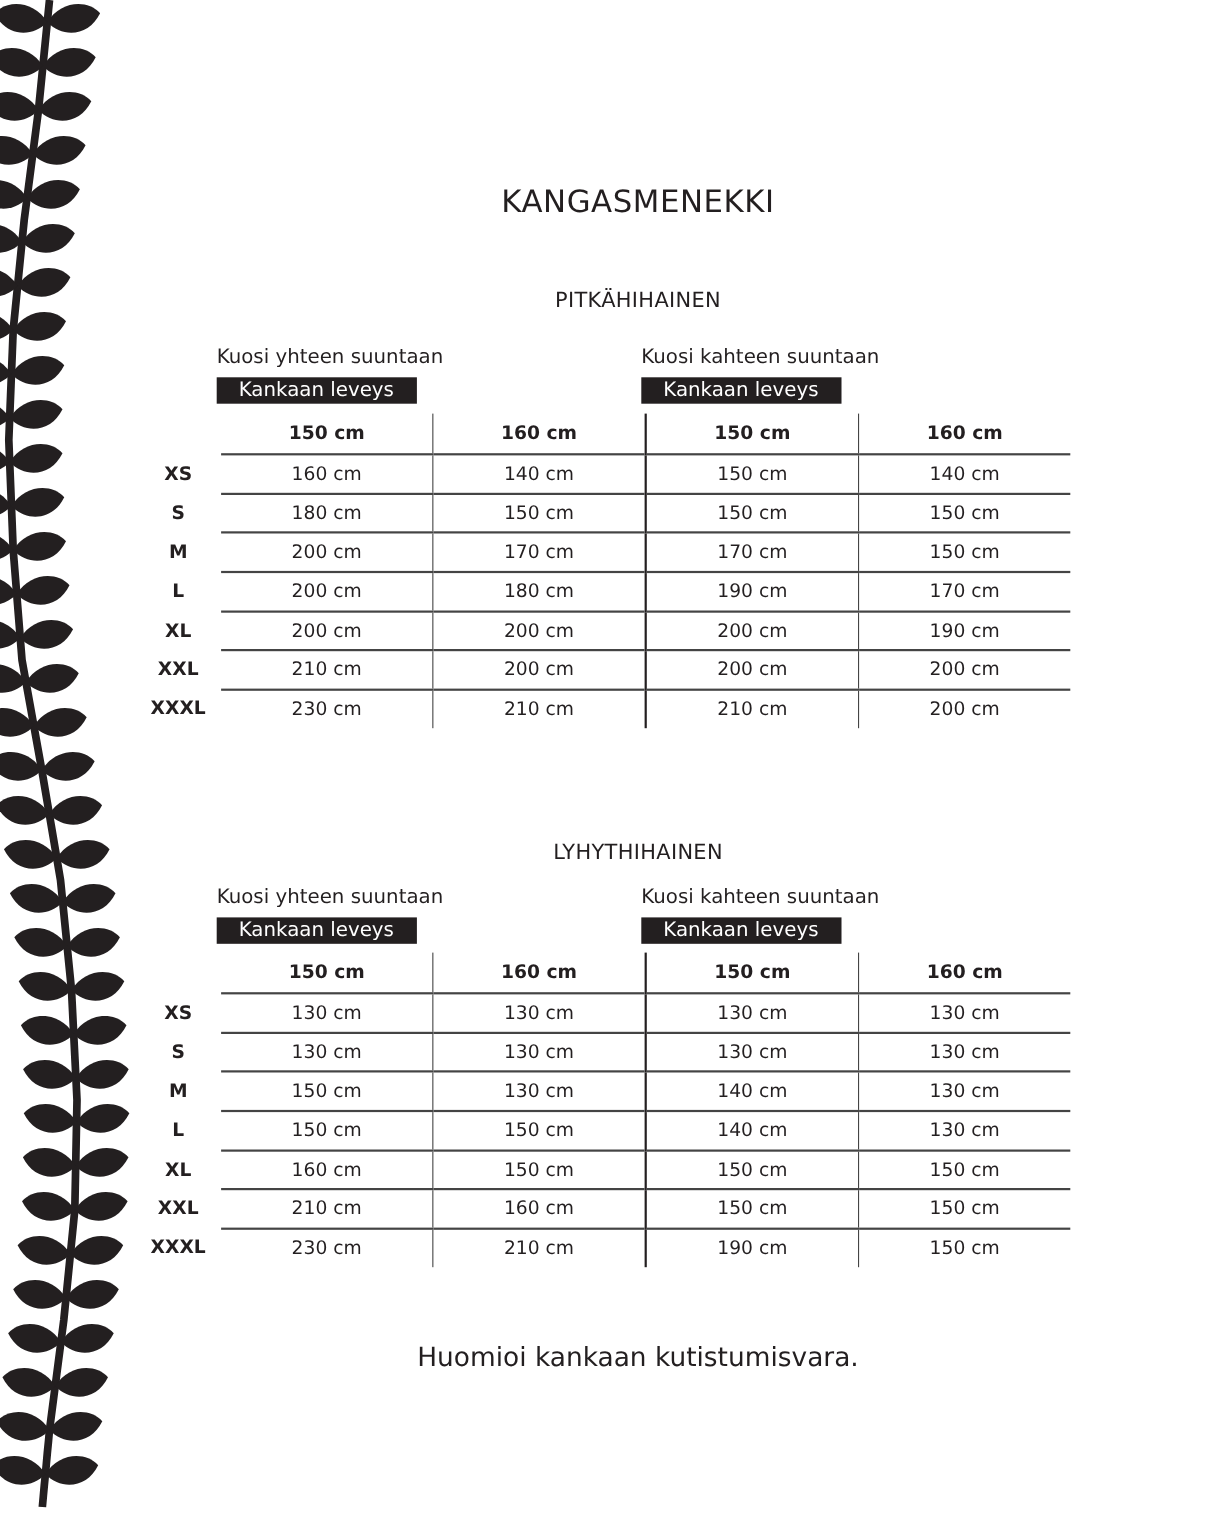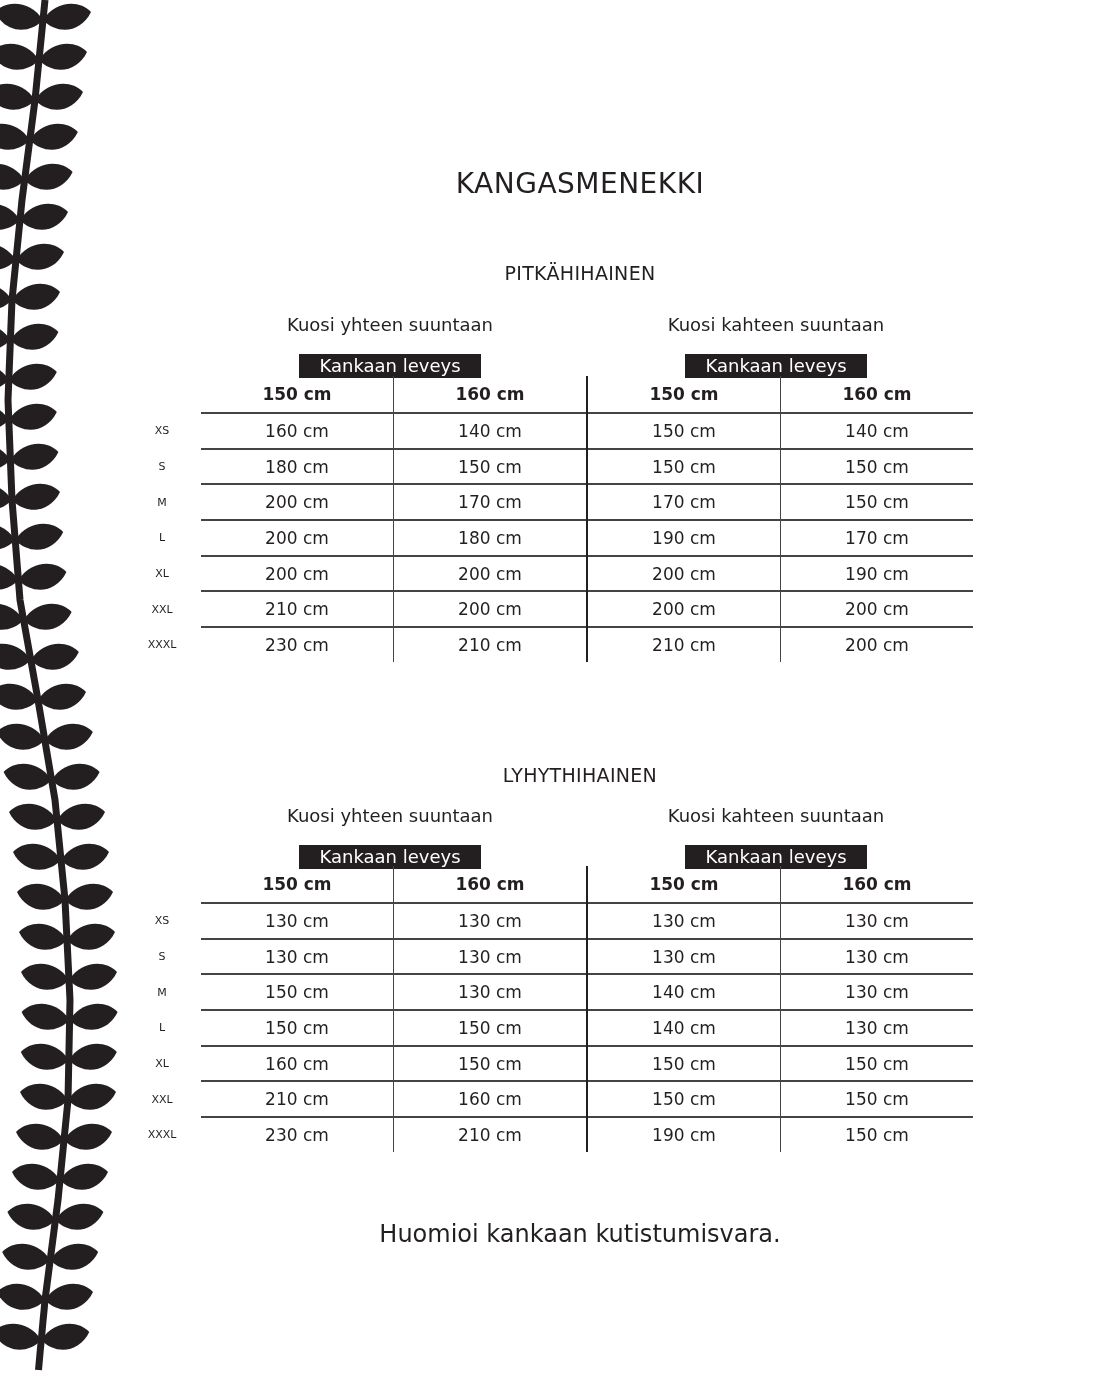--- a/index.html
+++ b/index.html
@@ -11,34 +11,34 @@
   .vine { position: absolute; left: 0; top: 0; width: 130px; height: 1375px; }
   .title {
     position: absolute; left: 0; width: 1160px; top: 148px;
     text-align: center; font-size: 28px; letter-spacing: 0.5px; font-weight: normal;
   }
   .section-title {
     position: absolute; width: 1160px; left: 0; text-align: center;
     font-size: 19px; letter-spacing: 0.3px;
   }
   .group-head {
-    position: absolute; width: 386px; text-align: center;
+    position: absolute; width: 386px; text-align: left;
   }
   .group-head .pattern { font-size: 18px; line-height: 24px; }
   .group-head .badge {
-    display: inline-block; margin-top: 17px; background: #231f20; color: #fff;
+    display: inline-block; margin-top: 6px; background: #231f20; color: #fff;
     font-size: 18px; line-height: 24px; padding: 0 20px; width: 142px;
   }
   table.grid {
     position: absolute; left: 123px; border-collapse: collapse;
     font-size: 17px;
   }
   table.grid td, table.grid th { padding: 0; height: 33.7px; text-align: center; font-weight: normal; }
   table.grid th.colhead { font-weight: bold; height: 36px; font-size: 17px; }
-  table.grid td.size { width: 78px; font-weight: normal; font-size: 11px; }
+  table.grid td.size { width: 78px; font-weight: bold; font-size: 17px; }
   table.grid .c { width: 192px; }
   table.grid tr.row td.c { border-top: 2px solid #444; }
   table.grid .c1 { border-right: 1.5px solid #444; }
   table.grid .c2 { border-right: 2.5px solid #231f20; }
   table.grid .c3 { border-right: 1.5px solid #444; }
   .note {
     position: absolute; left: 0; width: 1160px; top: 1220px; text-align: center;
     font-size: 24px;
   }
 </style>

